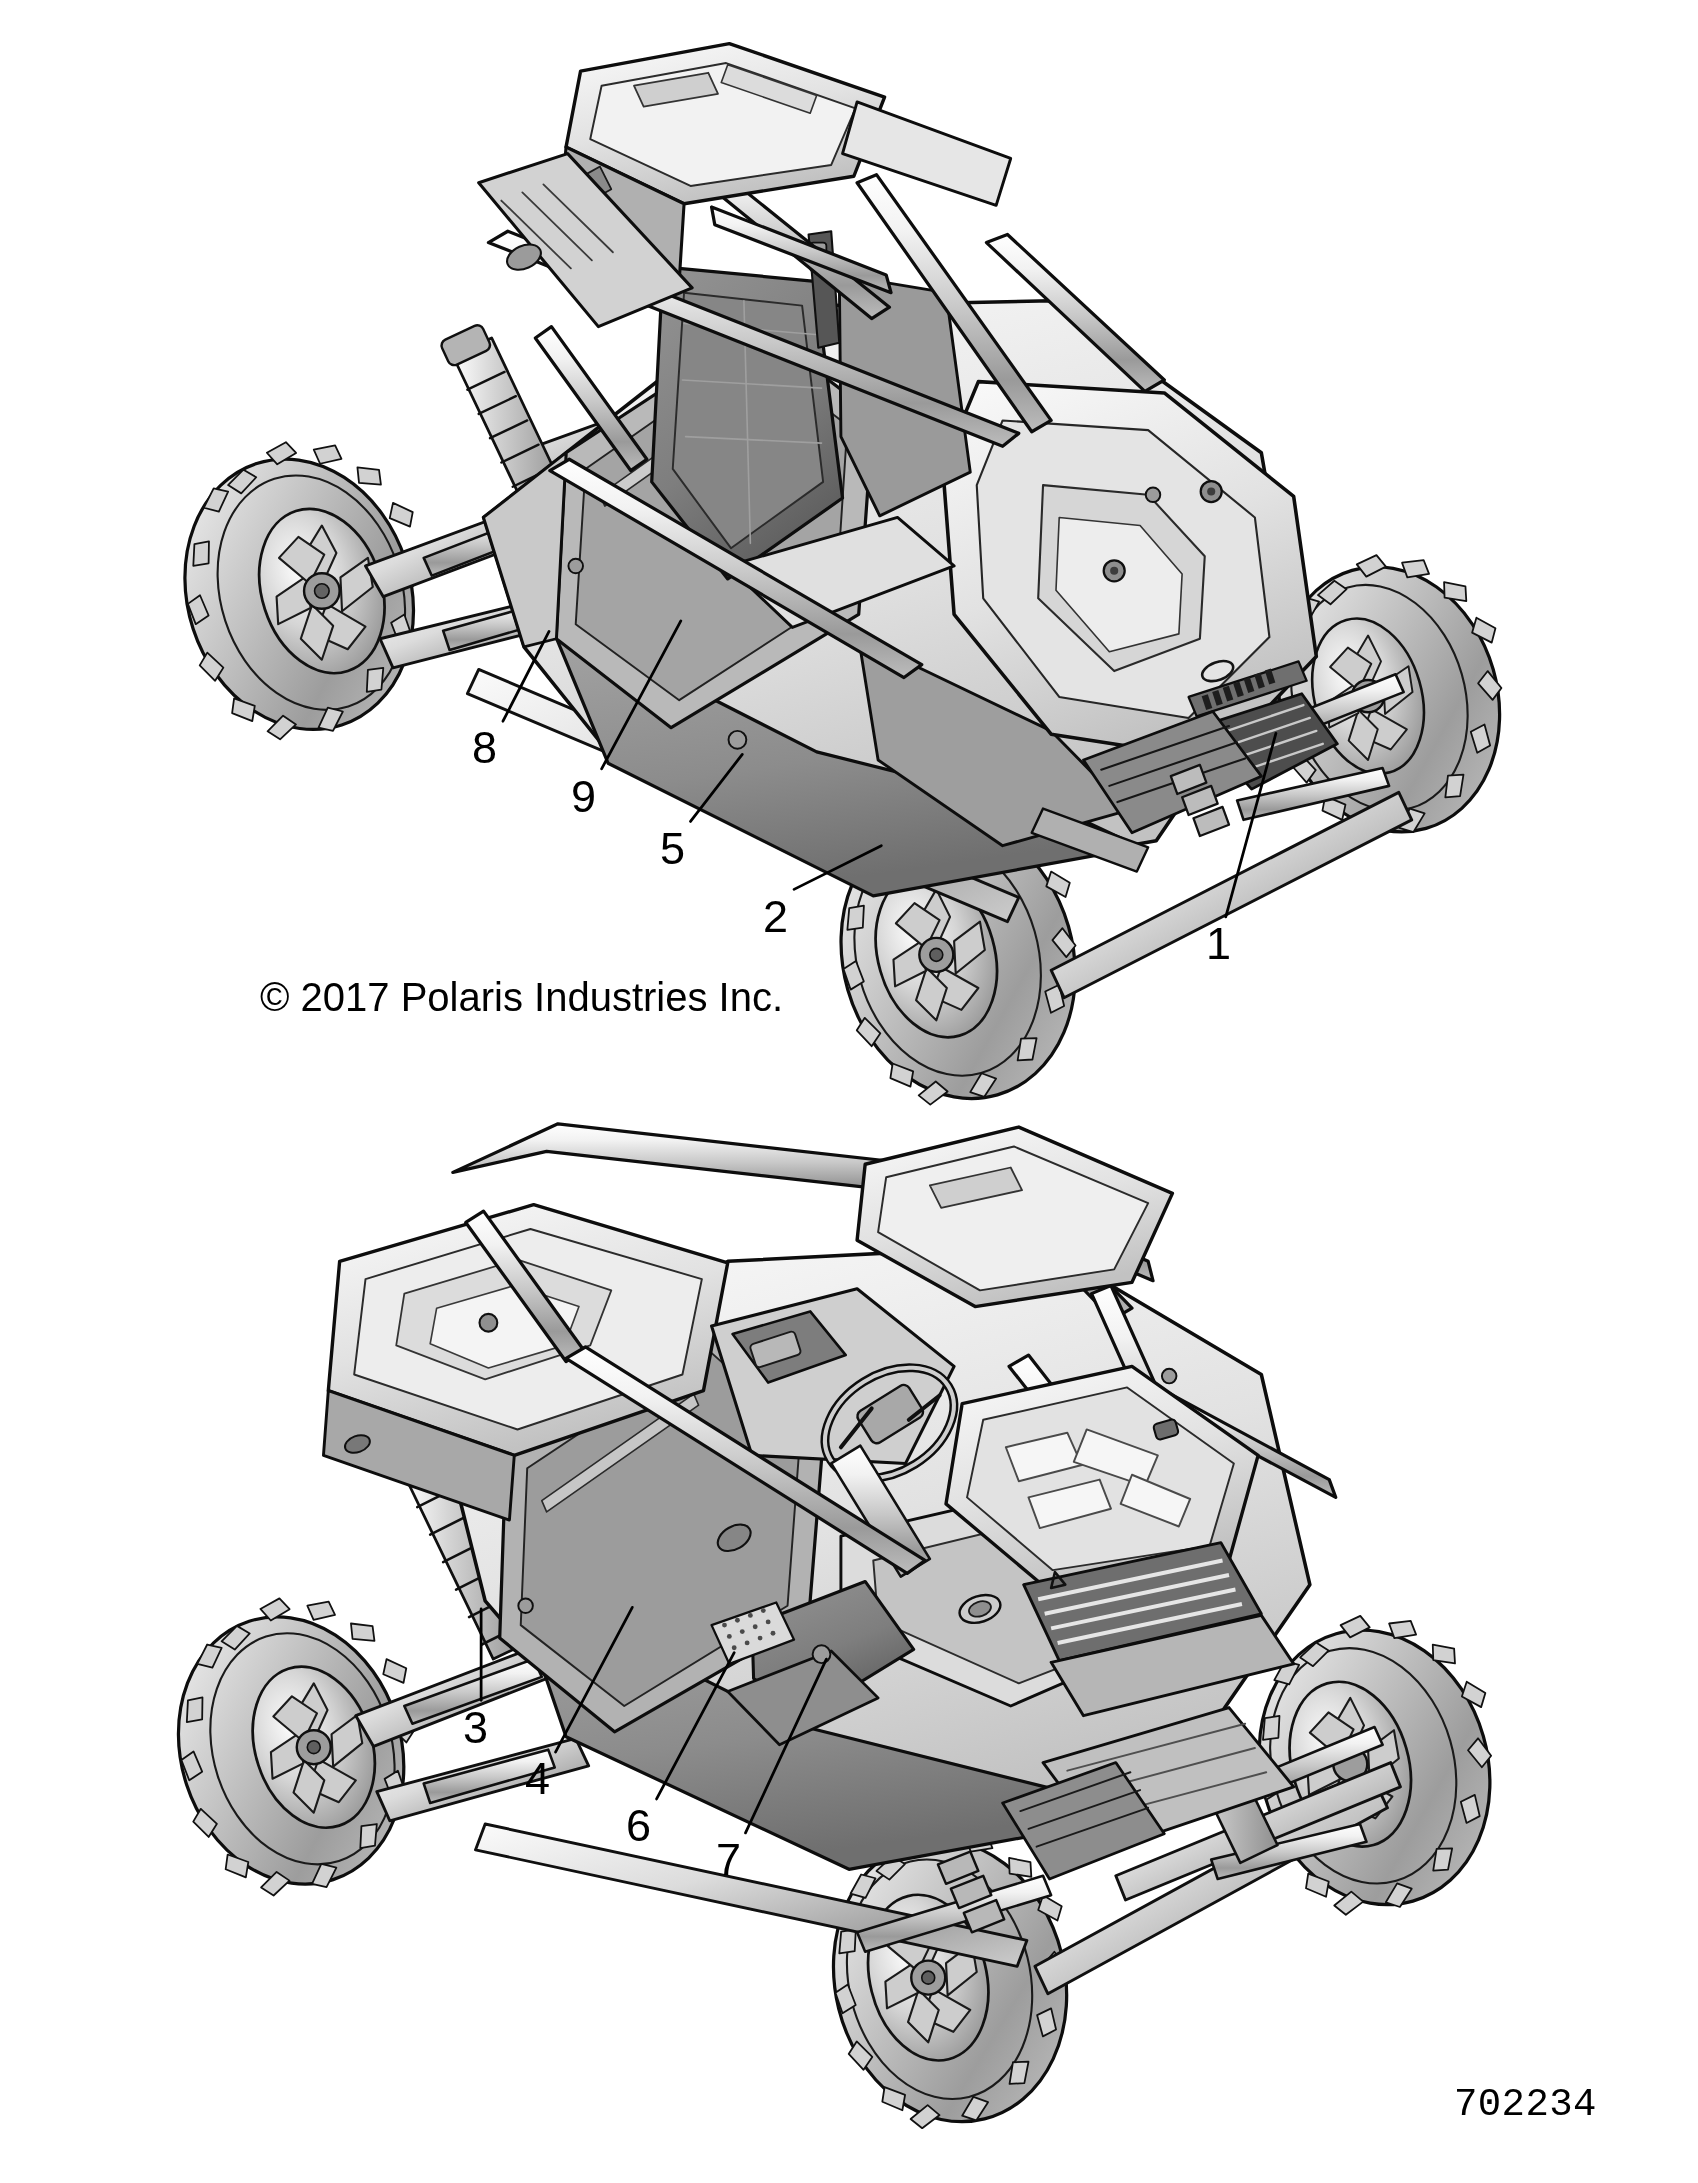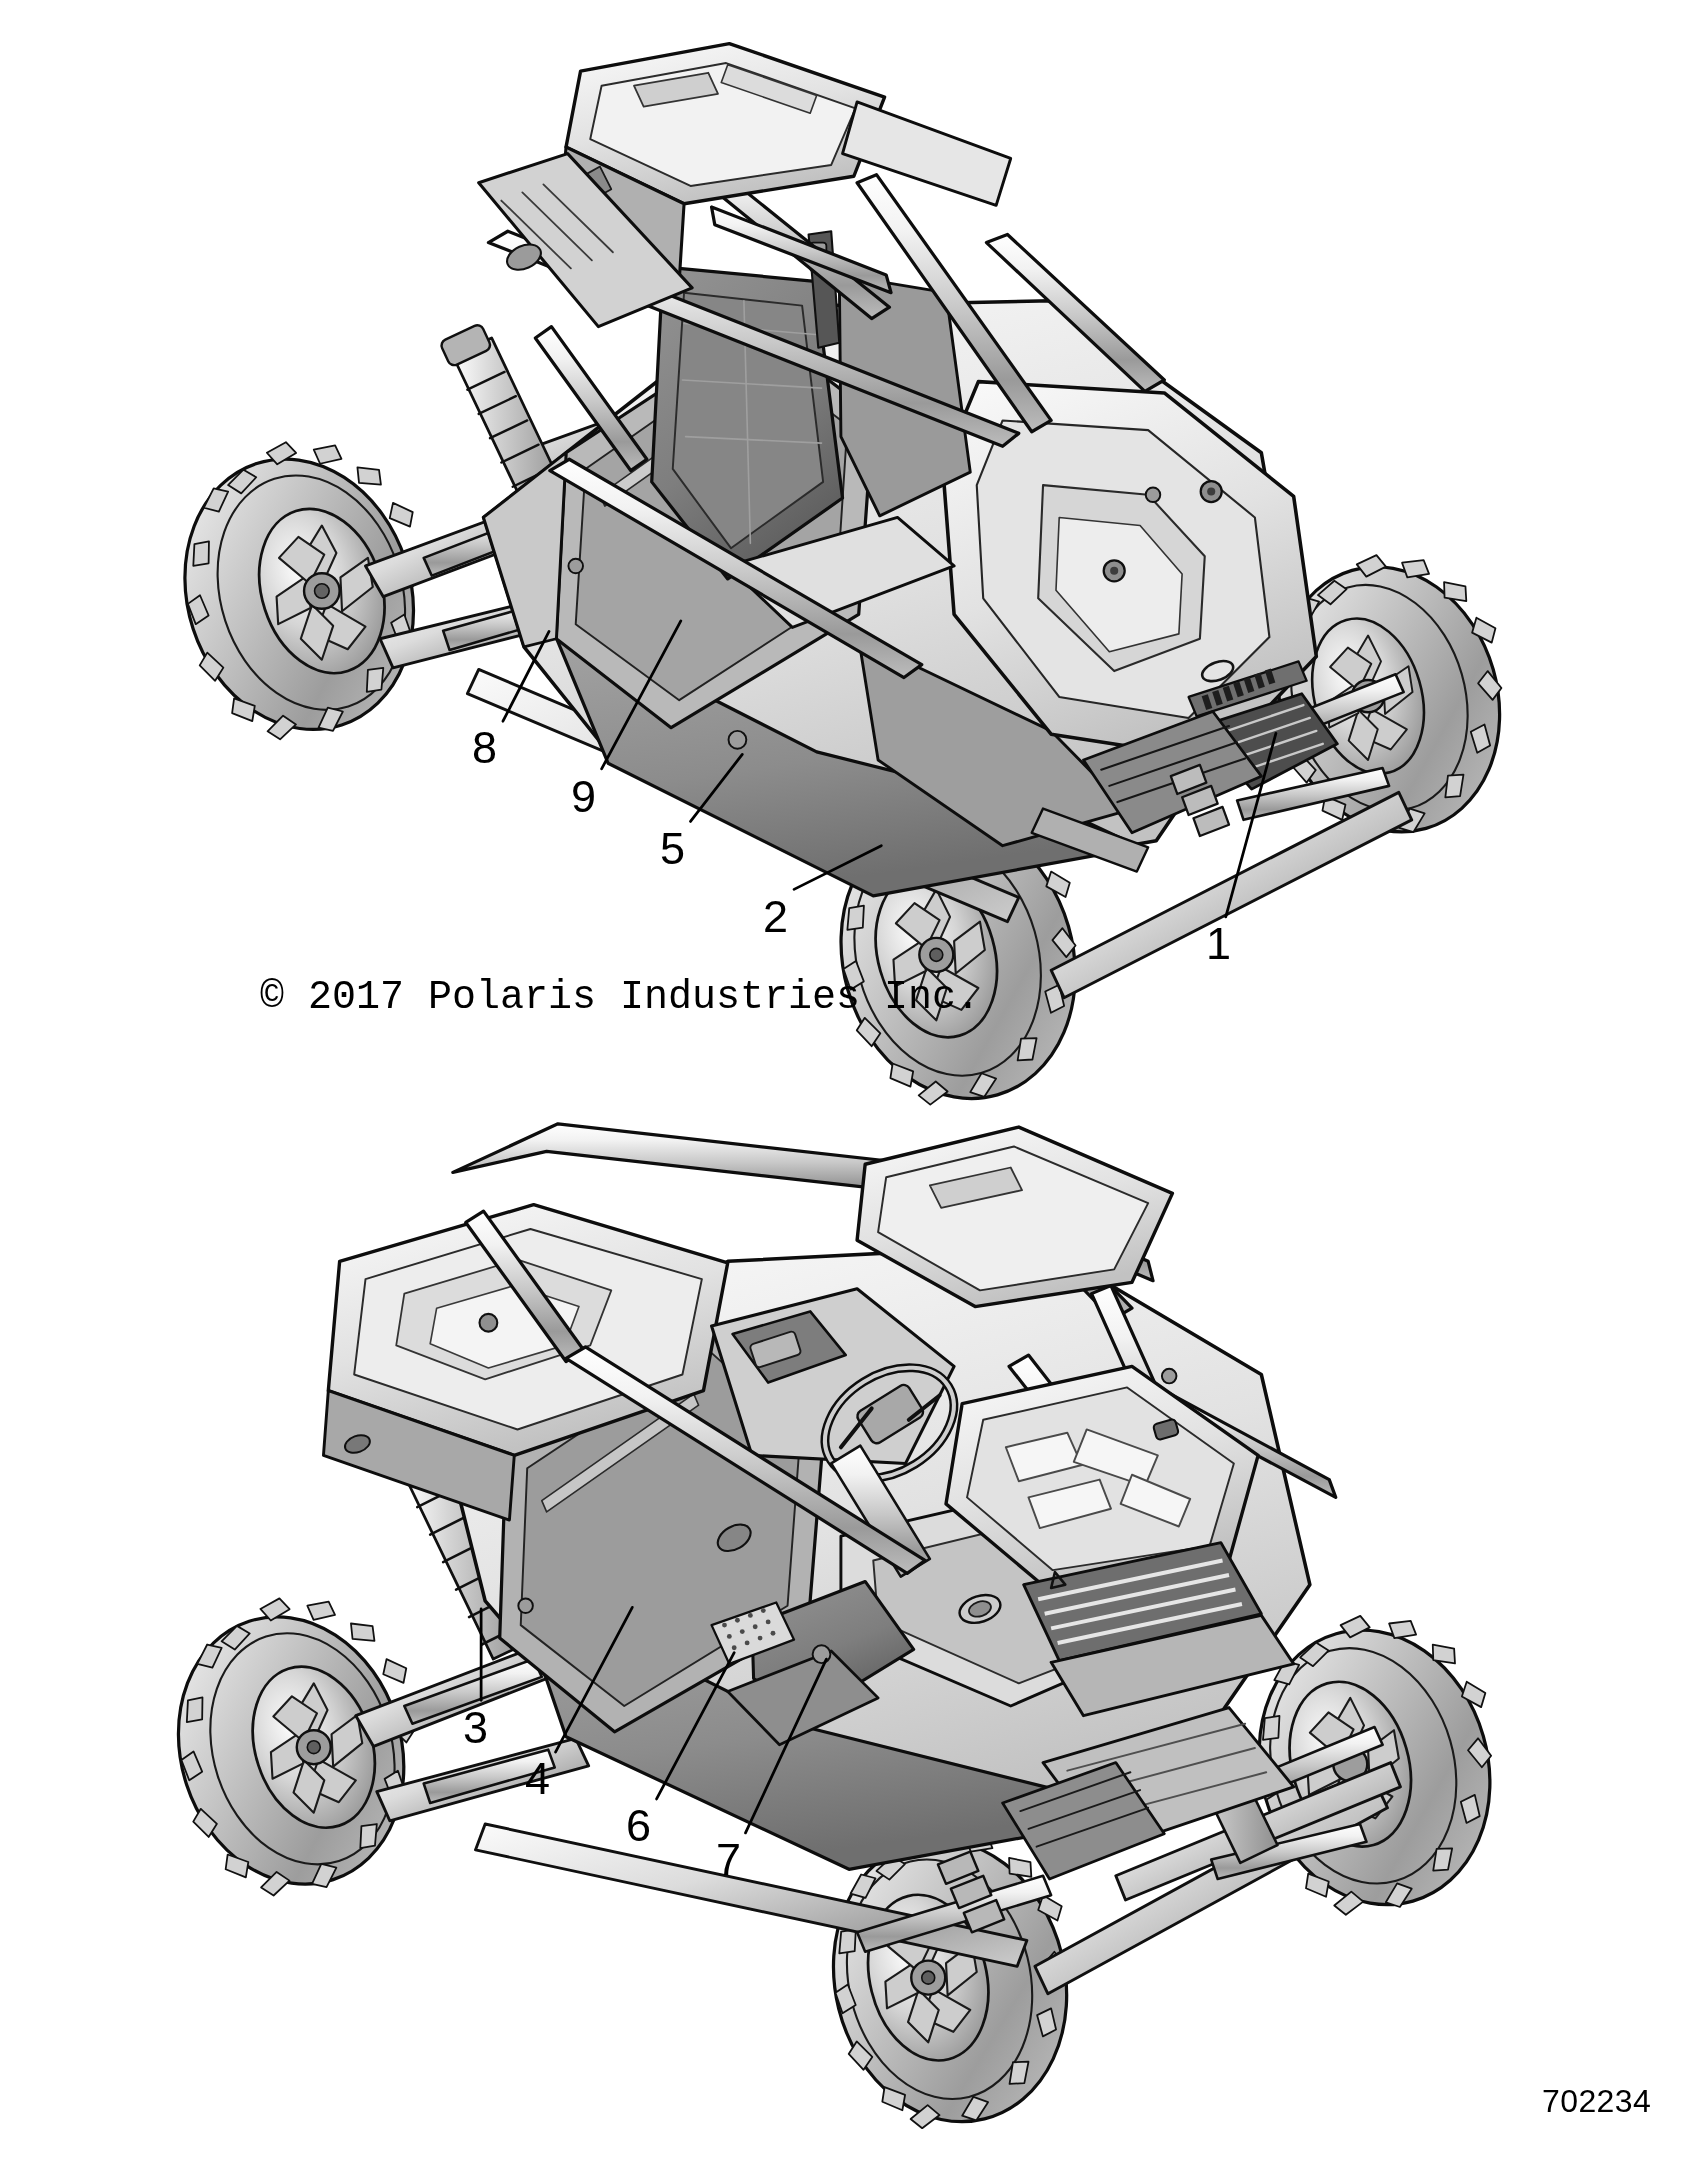--- a/index.html
+++ b/index.html
@@ -33,31 +33,31 @@
     font-weight: 400;
     color: #000000;
     line-height: 1;
     white-space: nowrap;
     letter-spacing: -0.4px;
   }
   #copyright {
     position: absolute;
     left: 260px;
     top: 975px;
-    font-family: Liberation Mono, monospace;
+    font-family: Liberation Sans, sans-serif;
     font-size: 40px;
     color: #000000;
     white-space: nowrap;
   }
   #partnumber {
     position: absolute;
-    left: 1542px;
+    left: 1454px;
     top: 2083px;
-    font-family: Liberation Sans, sans-serif;
-    font-size: 32px;
+    font-family: Liberation Mono, monospace;
+    font-size: 39px;
     color: #000000;
     white-space: nowrap;
     letter-spacing: 0.4px;
   }
 </style>
 </head>
 <body>
 
 <div id="page">
 

